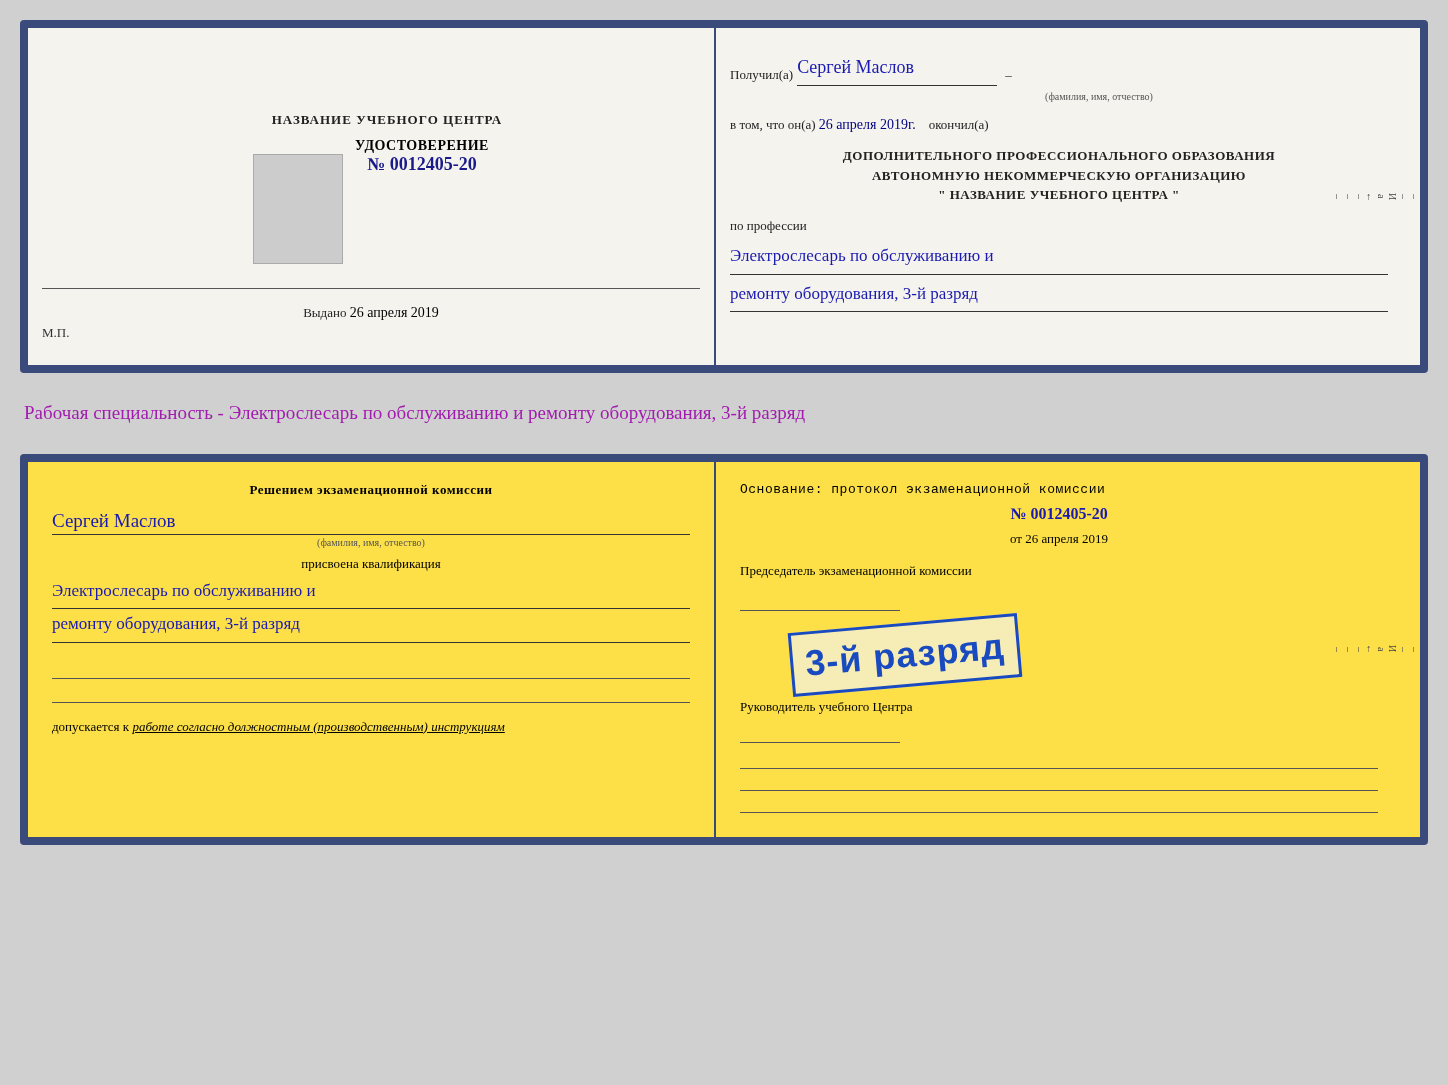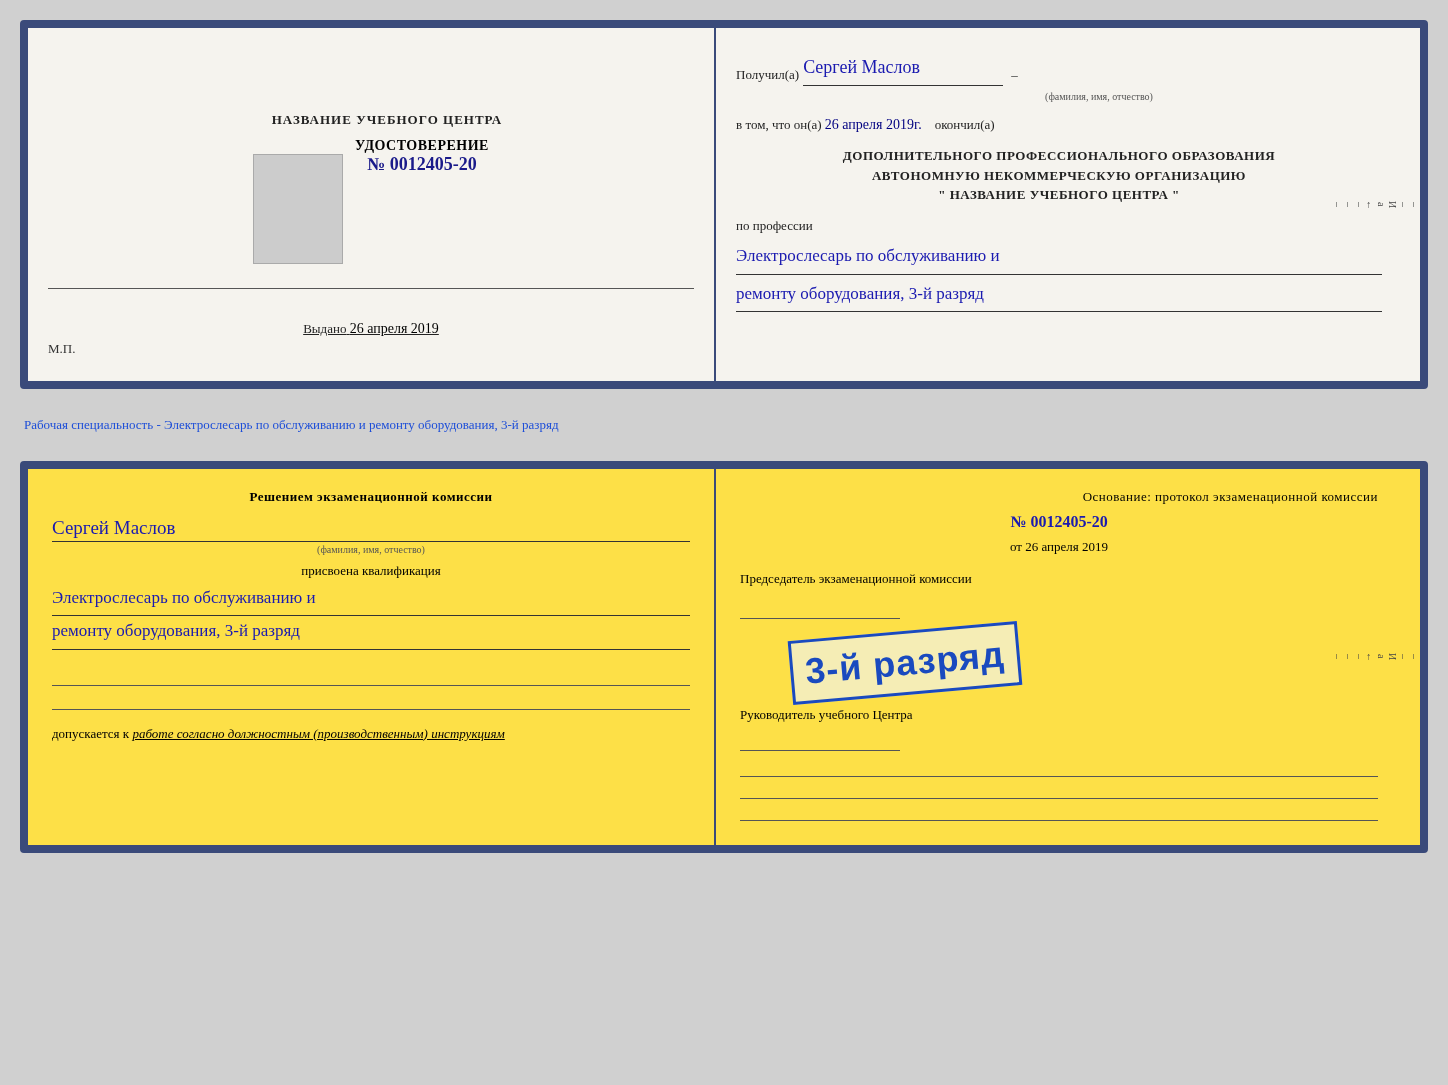--- a/index.html
+++ b/index.html
@@ -22,21 +22,21 @@
       background: #f5f3ee;
       border: 8px solid #3a4a7a;
       border-radius: 4px;
       display: flex;
       overflow: hidden;
       position: relative;
     }
 
     .cert-left, .cert-right {
       flex: 1;
-      padding: 24px 20px;
+      padding: 24px 14px;
       position: relative;
     }
 
     .cert-left {
       border-right: 2px solid #3a4a7a;
       display: flex;
       flex-direction: column;
       align-items: center;
       justify-content: space-between;
     }
@@ -78,22 +78,21 @@
 
     .udostoverenie-block .number {
       font-size: 18px;
       font-weight: bold;
       color: #1a1a8a;
     }
 
     .vydano-block {
       font-size: 13px;
       color: #222;
-      margin-top: 24px;
-      text-decoration: underline;
+      margin-top: 8px;
     }
 
     .vydano-block .vydano-date {
       font-size: 14px;
       color: #000;
     }
 
     .mp-block {
       font-size: 13px;
       color: #333;
@@ -165,22 +164,22 @@
       color: #1a1ab0;
       border-bottom: 1px solid #333;
       display: block;
       padding-bottom: 2px;
       margin-top: 4px;
       line-height: 1.8;
     }
 
     
     .middle-text {
-      font-size: 13px;
-      color: #1d4ed8;
+      font-size: 19px;
+      color: #a21caf;
       padding: 10px 4px;
       line-height: 1.5;
     }
 
     
     .bottom-card {
       background: #fde047;
       border: 8px solid #3a4a7a;
       border-radius: 4px;
       display: flex;
@@ -247,21 +246,22 @@
 
     .dopuskaetsya-italic {
       font-style: italic;
       text-decoration: underline;
     }
 
     
     .osnovanie-title {
       font-size: 13px;
       letter-spacing: 0.5px;
-      text-align: right;
+      text-align: left;
+      font-family: Liberation Mono, monospace;
     }
 
     .number-large {
       font-size: 16px;
       font-weight: bold;
       text-align: center;
       color: #1a1ab0;
       margin: 8px 0;
     }
 

